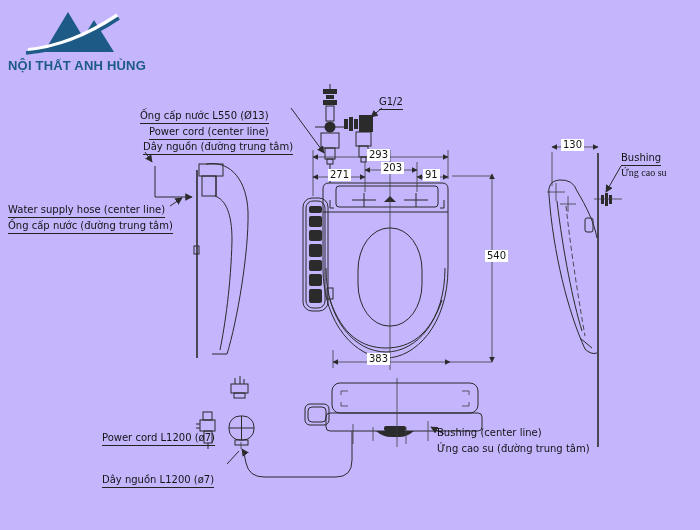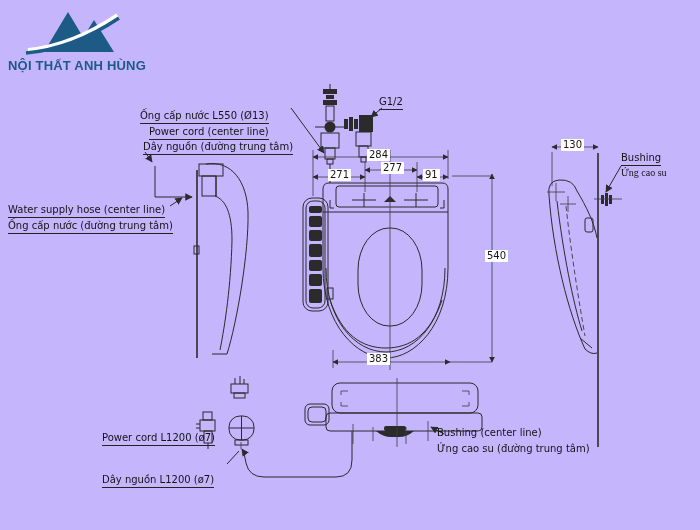--- a/index.html
+++ b/index.html
@@ -196,21 +196,21 @@
   <div class="lbl u" style="left:8px;   top:204px;">Water supply hose (center line)</div>
   <div class="lbl u" style="left:8px;   top:220px;">Ống cấp nước (đường trung tâm)</div>
   <div class="lbl u" style="left:355px; top:96px;margin-left:24px;">G1/2</div>
   <div class="lbl u" style="left:621px; top:152px;">Bushing</div>
   <div class="lbl" style="left:621px; top:167px;font-family:Liberation Serif, serif;">Ứng cao su</div>
   <div class="lbl" style="left:437px; top:427px;">Bushing (center line)</div>
   <div class="lbl" style="left:437px; top:443px;">Ứng cao su (đường trung tâm)</div>
   <div class="lbl u" style="left:102px; top:432px;">Power cord L1200 (ø7)</div>
   <div class="lbl u" style="left:102px; top:474px;">Dây nguồn L1200 (ø7)</div>
 
-  <div class="lbl dim" style="left:367px; top:149px;">284</div>
-  <div class="lbl dim" style="left:381px; top:162px;">277</div>
+  <div class="lbl dim" style="left:367px; top:149px;">293</div>
+  <div class="lbl dim" style="left:381px; top:162px;">203</div>
   <div class="lbl dim" style="left:328px; top:169px;">271</div>
   <div class="lbl dim" style="left:423px; top:169px;">91</div>
   <div class="lbl dim" style="left:465px; top:250px;margin-left:20px;">540</div>
   <div class="lbl dim" style="left:367px; top:353px;">383</div>
   <div class="lbl dim" style="left:561px; top:139px;">130</div>
 
 </div>
 
 </body></html>

